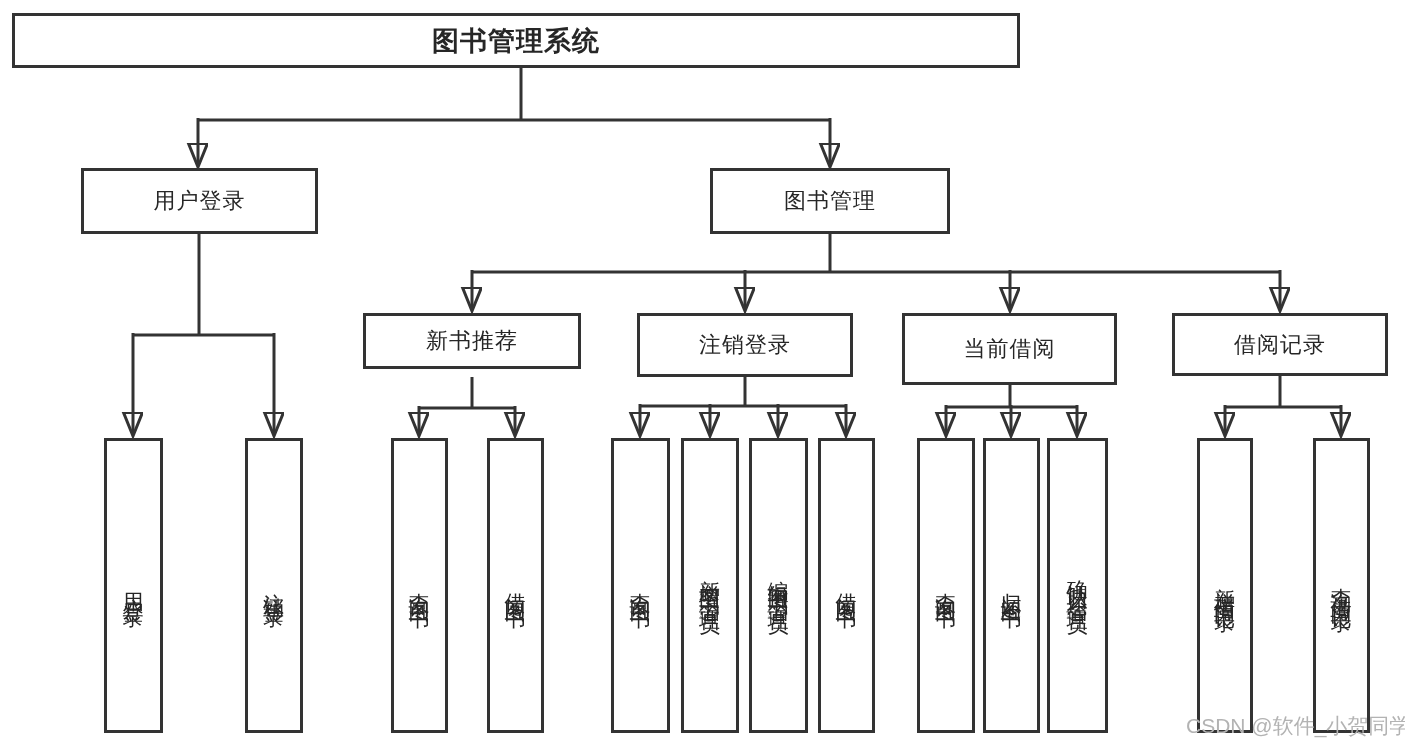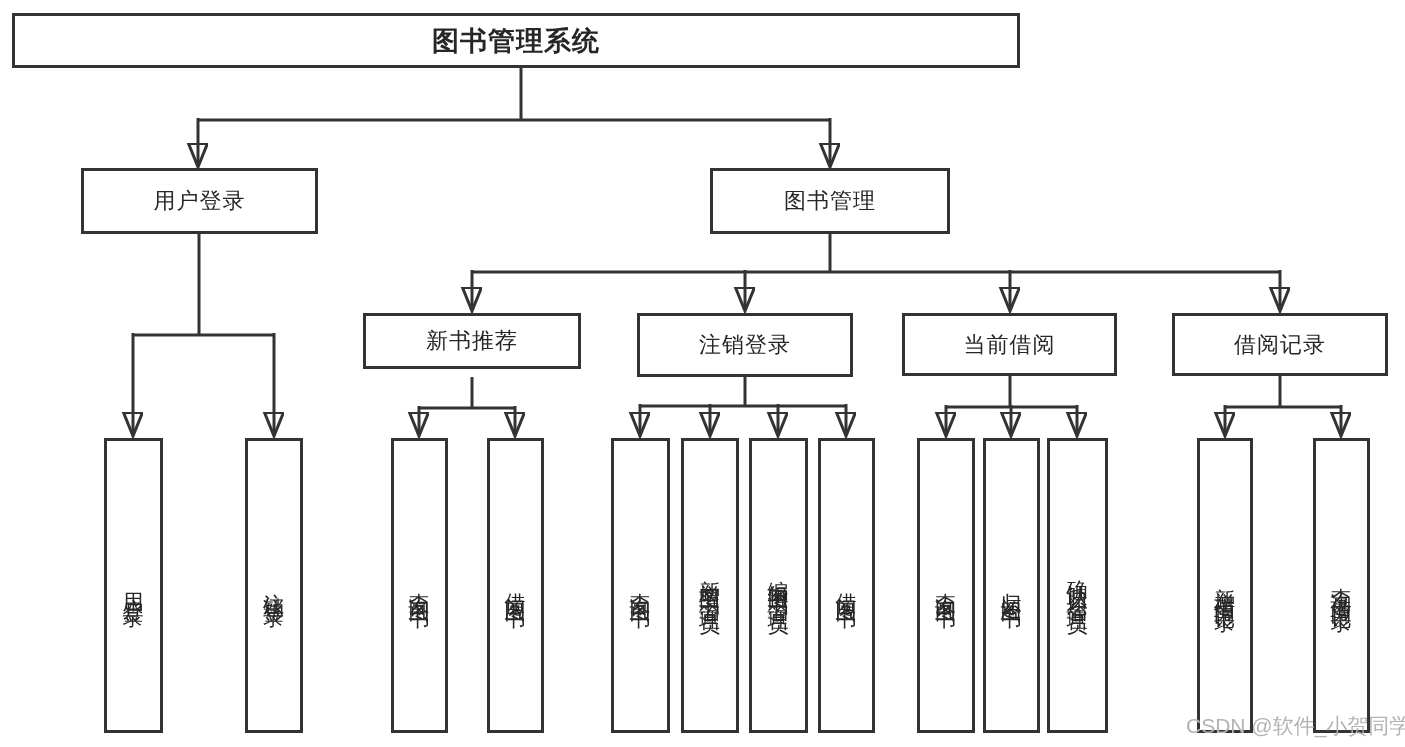--- a/index.html
+++ b/index.html
@@ -129,21 +129,21 @@
   <div class="node node-mid" style="left:710px; top:168px; width:240px; height:66px;">
     <span>图书管理</span>
   </div>
 
   <div class="node node-mid" style="left:363px; top:313px; width:218px; height:56px;">
     <span>新书推荐</span>
   </div>
   <div class="node node-mid" style="left:637px; top:313px; width:216px; height:64px;">
     <span>注销登录</span>
   </div>
-  <div class="node node-mid" style="left:902px; top:313px; width:215px; height:63px;justify-content:center;">
+  <div class="node node-mid" style="left:902px; top:313px; width:215px; height:72px;justify-content:center;">
     <span>当前借阅</span>
   </div>
   <div class="node node-mid" style="left:1172px; top:313px; width:216px; height:63px;align-items:center;">
     <span>借阅记录</span>
   </div>
 
   <div class="node node-leaf" style="left:104px; top:438px; width:59px; height:295px;">
     <span class="vtext">用户登录</span>
   </div>
   <div class="node node-leaf" style="left:245px; top:438px; width:58px; height:295px;">

